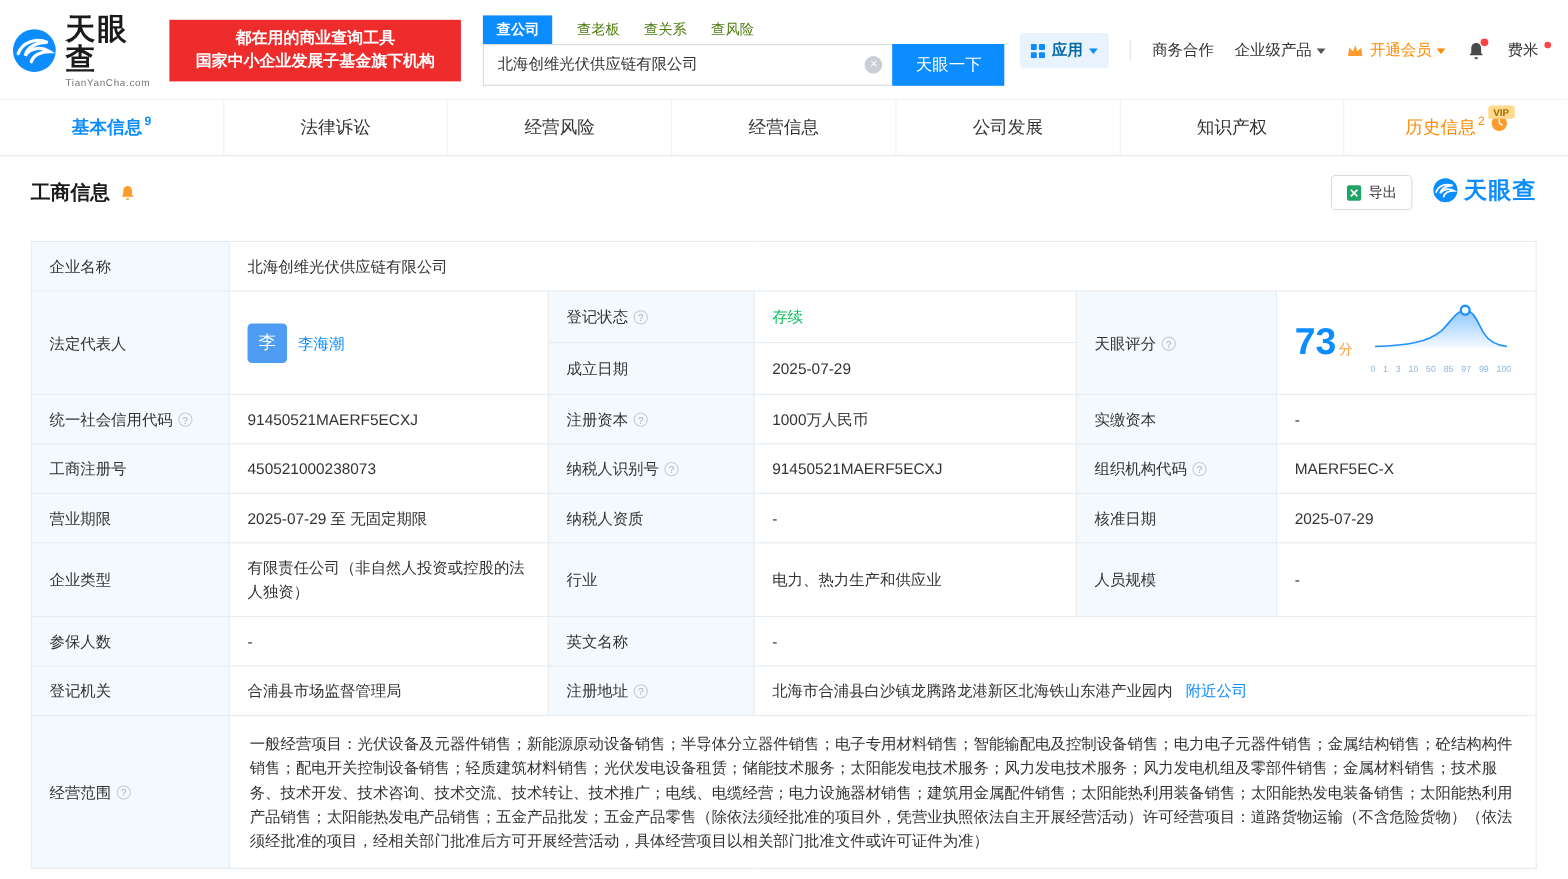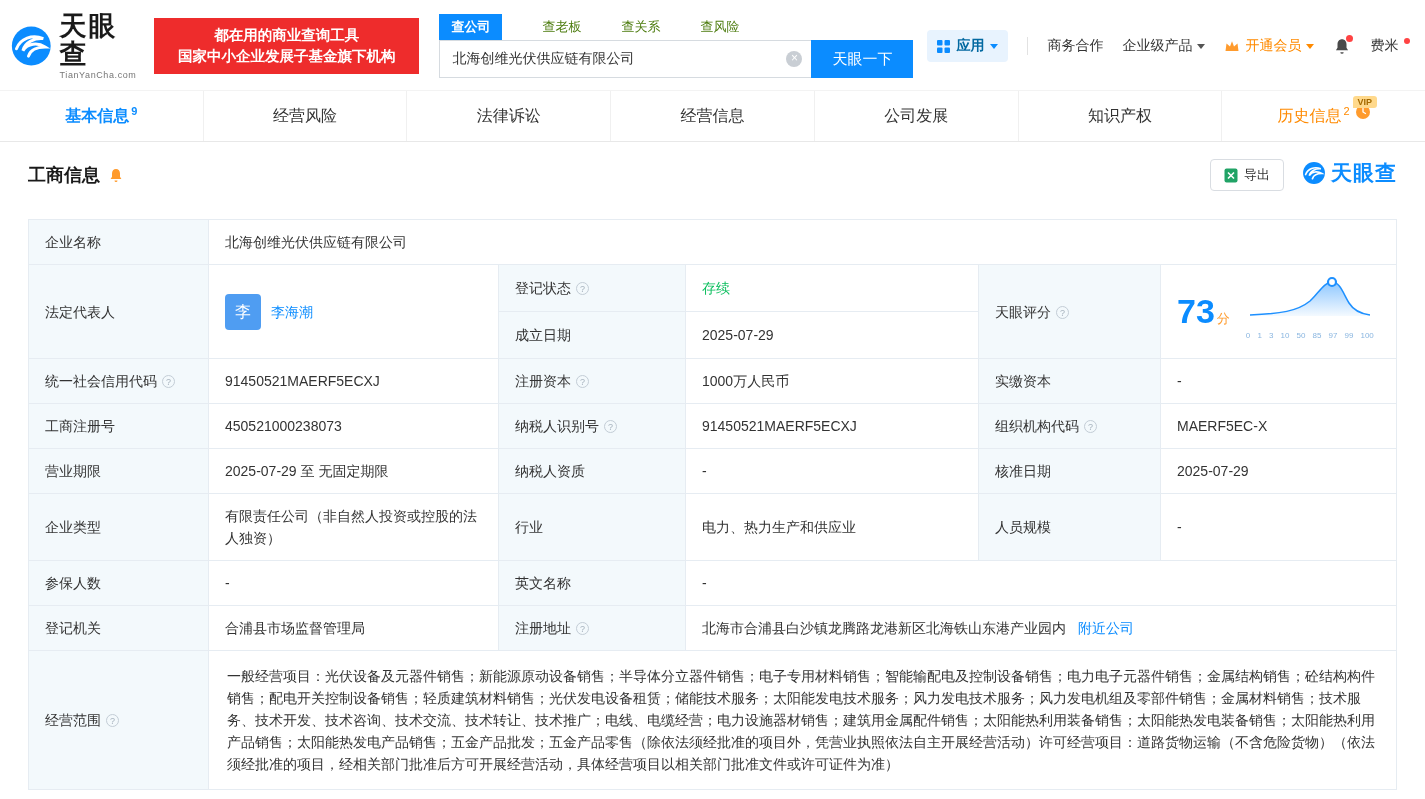--- a/index.html
+++ b/index.html
@@ -9,21 +9,21 @@
     color: #333; background: #fff; font-size: 14px;
   }
   
   .topbar { display: flex; align-items: center; padding: 12px 18px 10px 10px; gap: 14px; height: 90px; }
   .logo { display: flex; align-items: center; gap: 7px; cursor: pointer; }
   .logo-cn { font-size: 27px; font-weight: bold; color: #1a1a1a; letter-spacing: 2px; line-height: 1.05; }
   .logo-en { font-size: 9px; color: #777; letter-spacing: .6px; margin-top: 2px; }
   .slogan { background: #ee2c2c; color: #fff; font-weight: bold; font-size: 14.5px; text-align: center;
             padding: 7px 24px; line-height: 21px; white-space: nowrap; }
   .search-block { margin-left: 6px; }
-  .search-tabs { display: flex; align-items: center; gap: 40px; font-size: 13px; margin-bottom: 0; }
+  .search-tabs { display: flex; align-items: center; gap: 22px; font-size: 13px; margin-bottom: 0; }
   .stab { color: #4d7c0f; cursor: pointer; padding: 4px 0; }
   .stab.active { background: #0b8cff; color: #fff; padding: 4px 12px; font-weight: bold; }
   .search-row { display: flex; align-items: stretch; }
   .input-wrap { position: relative; }
   .search-input { width: 372px; height: 38px; border: 1px solid #d6dbe0; border-right: none;
                   padding: 0 32px 0 12px; font-size: 14px; color: #333; outline: none;
                   font-family: inherit; }
   .clear-icon { position: absolute; right: 9px; top: 11px; width: 16px; height: 16px; border-radius: 50%;
                 background: #c9ced4; color: #fff; font-size: 12px; line-height: 15px; text-align: center;
                 cursor: pointer; }
@@ -154,24 +154,24 @@
     </span>
   </div>
 </header>
 
 <nav class="main-tabs">
   <div class="mtab active">
     <span>基本信息</span>
     <sup class="badge-sup">9</sup>
   </div>
   <div class="mtab">
+    <span>法律诉讼</span>
+  </div>
+  <div class="mtab">
     <span>经营风险</span>
-  </div>
-  <div class="mtab">
-    <span>法律诉讼</span>
   </div>
   <div class="mtab">
     <span>经营信息</span>
   </div>
   <div class="mtab">
     <span>公司发展</span>
   </div>
   <div class="mtab">
     <span>知识产权</span>
   </div>

